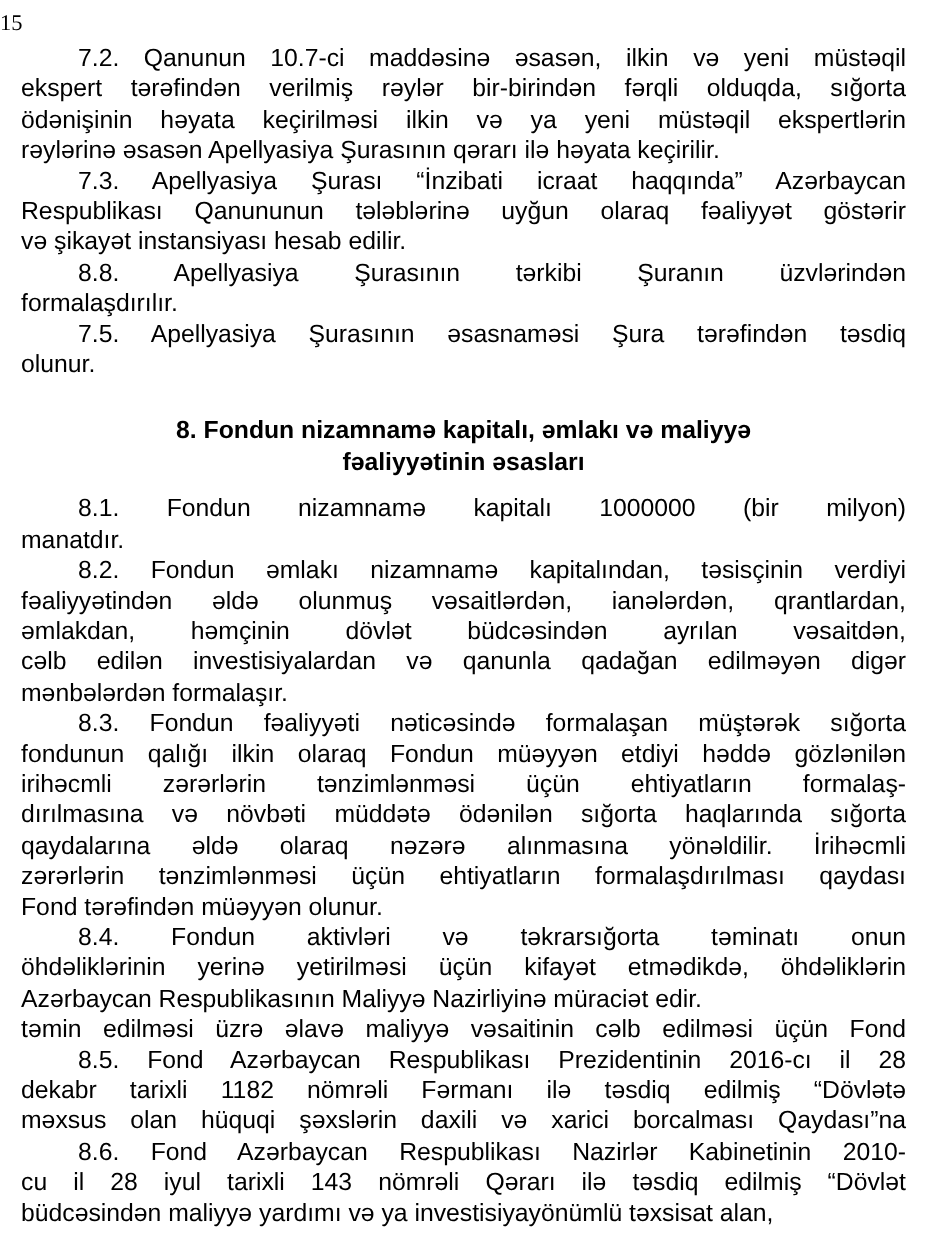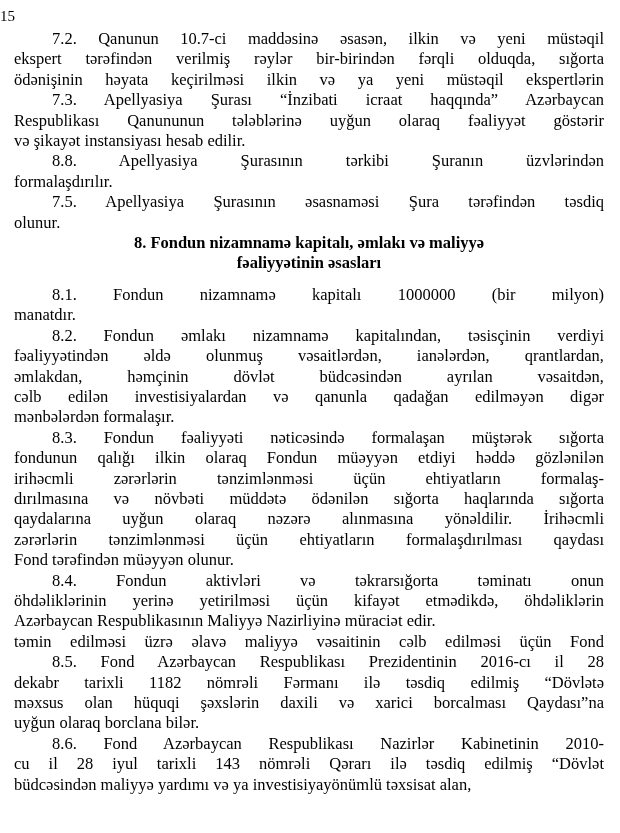--- a/index.html
+++ b/index.html
@@ -27,24 +27,24 @@
     text-align: left;
     font-family: "Liberation Serif", serif;
     font-size: 15px;
     color: #000000;
   }
   .content {
     padding: 5px 16px 0 14px;
     font-size: 16.5px;
     line-height: 20.4px;
   }
-  .block { margin: 0; font-family: Liberation Serif, serif; }
+  .block { margin: 0; }
   .block.heading {
     font-weight: bold;
-    margin-top: 0;
+    margin-top: 24px;
     margin-bottom: 11px;
   }
   .line {
     text-align: justify;
     text-align-last: justify;
     min-height: 20.4px;
   }
   .line.first { text-indent: 38px; }
   .line.last { text-align-last: left; }
   .block.heading .line {
@@ -57,20 +57,21 @@
 
 <div class="page">
   <div class="pagenum-row">
     <span>15</span>
   </div>
   <div class="content">
       <div class="block paragraph">
         <div class="line first">7.2. Qanunun 10.7-ci maddəsinə əsasən, ilkin və yeni müstəqil</div>
         <div class="line">ekspert tərəfindən verilmiş rəylər bir-birindən fərqli olduqda, sığorta</div>
         <div class="line">ödənişinin həyata keçirilməsi ilkin və ya yeni müstəqil ekspertlərin</div>
+        <div class="line last">rəylərinə əsasən Apellyasiya Şurasının qərarı ilə həyata keçirilir.</div>
       </div>
       <div class="block paragraph">
         <div class="line first">7.3. Apellyasiya Şurası “İnzibati icraat haqqında” Azərbaycan</div>
         <div class="line">Respublikası Qanununun tələblərinə uyğun olaraq fəaliyyət göstərir</div>
         <div class="line last">və şikayət instansiyası hesab edilir.</div>
       </div>
       <div class="block paragraph">
         <div class="line first">8.8. Apellyasiya Şurasının tərkibi Şuranın üzvlərindən</div>
         <div class="line last">formalaşdırılır.</div>
       </div>
@@ -91,35 +92,34 @@
         <div class="line">fəaliyyətindən əldə olunmuş vəsaitlərdən, ianələrdən, qrantlardan,</div>
         <div class="line">əmlakdan, həmçinin dövlət büdcəsindən ayrılan vəsaitdən,</div>
         <div class="line">cəlb edilən investisiyalardan və qanunla qadağan edilməyən digər</div>
         <div class="line last">mənbələrdən formalaşır.</div>
       </div>
       <div class="block paragraph">
         <div class="line first">8.3. Fondun fəaliyyəti nəticəsində formalaşan müştərək sığorta</div>
         <div class="line">fondunun qalığı ilkin olaraq Fondun müəyyən etdiyi həddə gözlənilən</div>
         <div class="line">irihəcmli zərərlərin tənzimlənməsi üçün ehtiyatların formalaş-</div>
         <div class="line">dırılmasına və növbəti müddətə ödənilən sığorta haqlarında sığorta</div>
-        <div class="line">qaydalarına uyğun olaraq nəzərə alınmasına yönəldilir. İrihəcmli</div>
+        <div class="line">qaydalarına əldə olaraq nəzərə alınmasına yönəldilir. İrihəcmli</div>
         <div class="line">zərərlərin tənzimlənməsi üçün ehtiyatların formalaşdırılması qaydası</div>
         <div class="line last">Fond tərəfindən müəyyən olunur.</div>
       </div>
       <div class="block paragraph">
         <div class="line first">8.4. Fondun aktivləri və təkrarsığorta təminatı onun</div>
         <div class="line">öhdəliklərinin yerinə yetirilməsi üçün kifayət etmədikdə, öhdəliklərin</div>
         <div class="line last">Azərbaycan Respublikasının Maliyyə Nazirliyinə müraciət edir.</div>
         <div class="line">təmin edilməsi üzrə əlavə maliyyə vəsaitinin cəlb edilməsi üçün Fond</div>
       </div>
       <div class="block paragraph">
         <div class="line first">8.5. Fond Azərbaycan Respublikası Prezidentinin 2016-cı il 28</div>
         <div class="line">dekabr tarixli 1182 nömrəli Fərmanı ilə təsdiq edilmiş “Dövlətə</div>
         <div class="line">məxsus olan hüquqi şəxslərin daxili və xarici borcalması Qaydası”na</div>
-        <div class="line last">uyğun olaraq borclana bilər.</div>
       </div>
       <div class="block paragraph">
         <div class="line first">8.6. Fond Azərbaycan Respublikası Nazirlər Kabinetinin 2010-</div>
         <div class="line">cu il 28 iyul tarixli 143 nömrəli Qərarı ilə təsdiq edilmiş “Dövlət</div>
         <div class="line last">büdcəsindən maliyyə yardımı və ya investisiyayönümlü təxsisat alan,</div>
       </div>
     </div>
 </div>
 
 </body></html>

